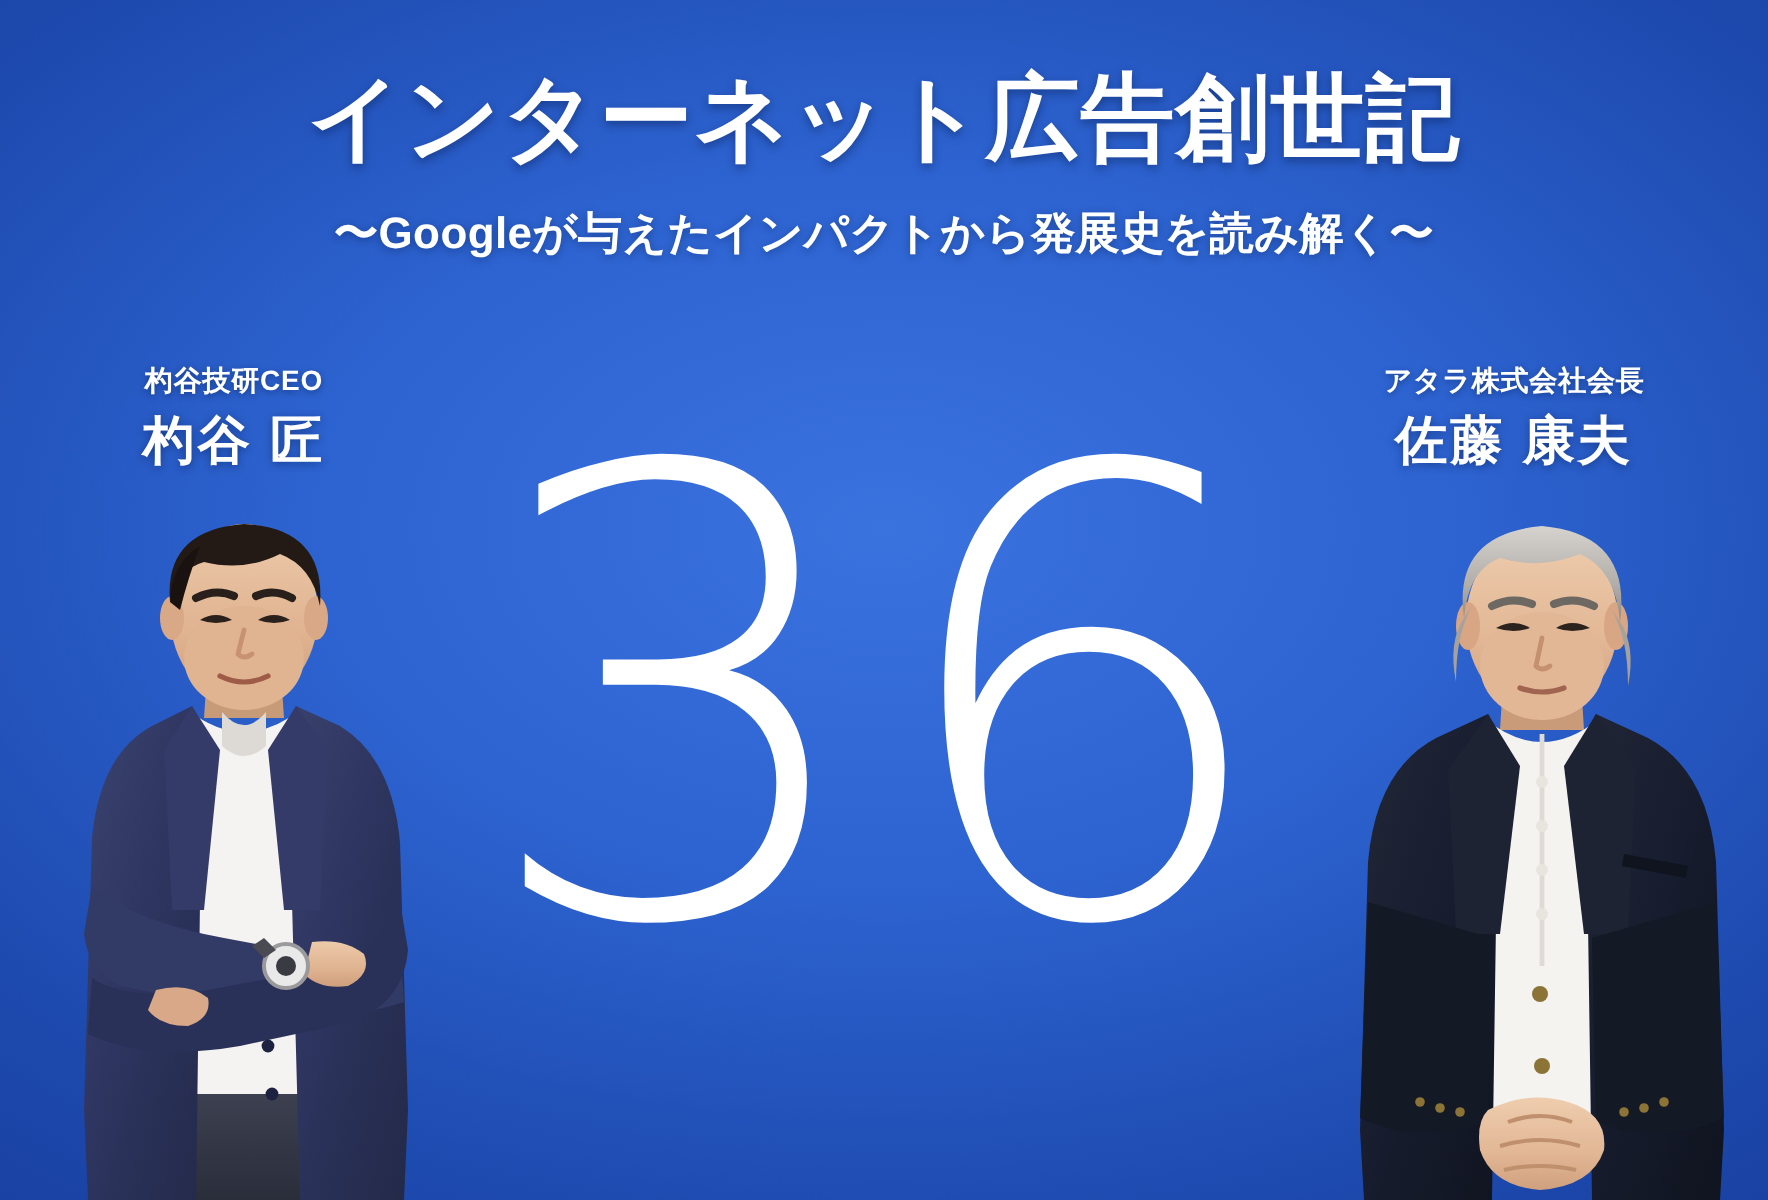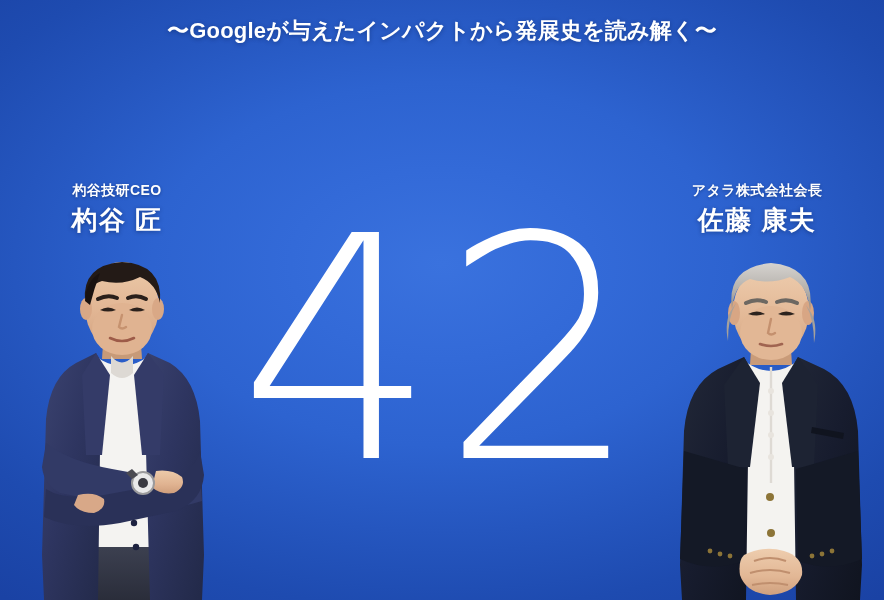--- a/index.html
+++ b/index.html
@@ -118,24 +118,25 @@
   .portrait.left  { left: 16px;  width: 212px; height: 345px; }
   .portrait.right { left: 662px; width: 218px; height: 345px; }
   .portrait svg { display: block; width: 100%; height: 100%; }
 </style>
 </head>
 <body>
 
 <div id="slide">
 
   <div class="header">
+    <h1 class="title">インターネット広告創世記</h1>
     <p class="subtitle">〜Googleが与えたインパクトから発展史を読み解く〜</p>
   </div>
 
-  <div class="episode-number">42</div>
+  <div class="episode-number">36</div>
 
   <div class="portrait left">
     <svg viewBox="0 0 212 345" xmlns="http://www.w3.org/2000/svg" aria-hidden="true">
       <defs>
         <linearGradient id="jacketL" x1="0" y1="0" x2="1" y2="1">
           <stop offset="0%" stop-color="#3b4370"></stop>
           <stop offset="45%" stop-color="#2e3560"></stop>
           <stop offset="100%" stop-color="#222948"></stop>
         </linearGradient>
         <linearGradient id="skinL" x1="0" y1="0" x2="0" y2="1">

